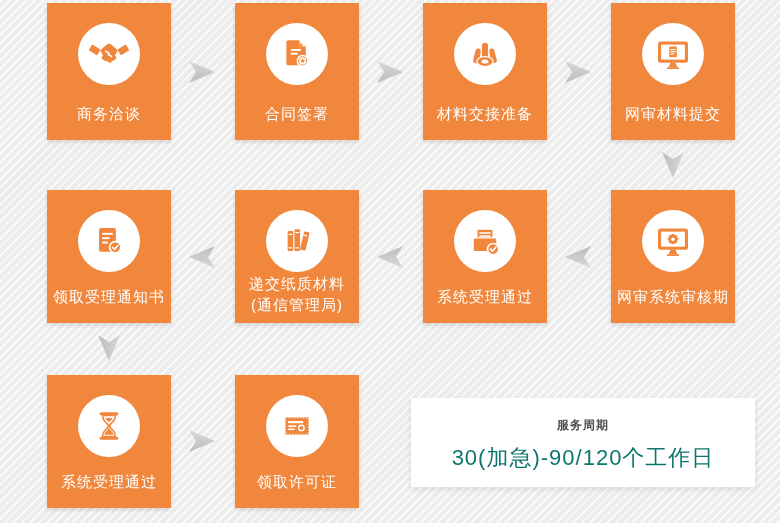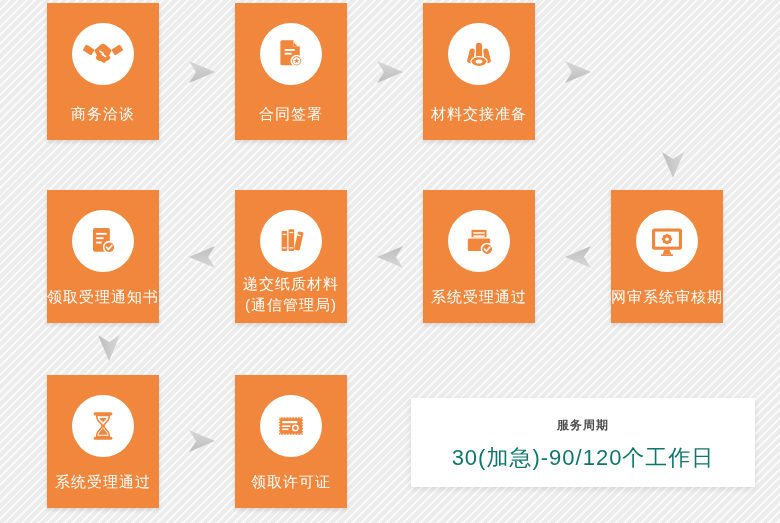--- a/index.html
+++ b/index.html
@@ -11,21 +11,21 @@
     position:relative;
     width:780px;height:523px;
     overflow:hidden;
     background-color:#f0f0f0;
     background-image:repeating-linear-gradient(135deg,
       rgba(255,255,255,.65) 0px, rgba(255,255,255,.65) 2px,
       rgba(0,0,0,0.015) 2px, rgba(0,0,0,0.015) 6px);
   }
   .card{
     position:absolute;
-    width:112px;
+    width:124px;
     background:#F0873D;
     box-shadow:0 2px 4px rgba(0,0,0,.12);
     display:flex;flex-direction:column;align-items:center;
   }
   .circle{
     width:62px;height:62px;border-radius:50%;
     background:#fff;margin-top:20px;
     display:flex;align-items:center;justify-content:center;
     flex:0 0 auto;
   }
@@ -109,20 +109,35 @@
           <rect x="39" y="22" width="11" height="26" rx="5" transform="rotate(-14 44.5 35)"></rect>
           <rect x="26" y="13" width="12" height="34" rx="6"></rect>
           <ellipse cx="32" cy="44" rx="13" ry="8"></ellipse>
         </g>
         <ellipse cx="32" cy="44" rx="5.5" ry="3.2" fill="#FFFFFF"></ellipse>
       </svg>
     </div>
     <div class="label">材料交接准备</div>
   </div>
 
+  <div class="card" style="left:611px;top:3px;height:137px">
+    <div class="circle">
+      <svg viewBox="0 0 64 64">
+        <rect x="8" y="12" width="48" height="34" rx="4" fill="#F0873D"></rect>
+        <rect x="13" y="17" width="38" height="24" fill="#FFFFFF"></rect>
+        <rect x="26" y="20" width="12" height="17" fill="#F0873D"></rect>
+        <rect x="28" y="24" width="8" height="1.8" fill="#FFFFFF"></rect>
+        <rect x="28" y="27.5" width="8" height="1.8" fill="#FFFFFF"></rect>
+        <rect x="28" y="31" width="6" height="1.8" fill="#FFFFFF"></rect>
+        <path fill="#F0873D" d="M28 46 h8 l3 7 h-14 z"></path>
+        <rect x="22" y="53" width="20" height="3" rx="1.5" fill="#F0873D"></rect>
+      </svg>
+    </div>
+    <div class="label">网审材料提交</div>
+  </div>
 
   <div class="card" style="left:611px;top:190px;height:133px">
     <div class="circle">
       <svg viewBox="0 0 64 64">
         <rect x="8" y="12" width="48" height="34" rx="4" fill="#F0873D"></rect>
         <rect x="13" y="17" width="38" height="24" fill="#FFFFFF"></rect>
         <g fill="#F0873D">
           <rect x="25.5" y="22.5" width="13" height="13" rx="2"></rect>
           <rect x="25.5" y="22.5" width="13" height="13" rx="2" transform="rotate(45 32 29)"></rect>
           <circle cx="32" cy="29" r="7"></circle>

